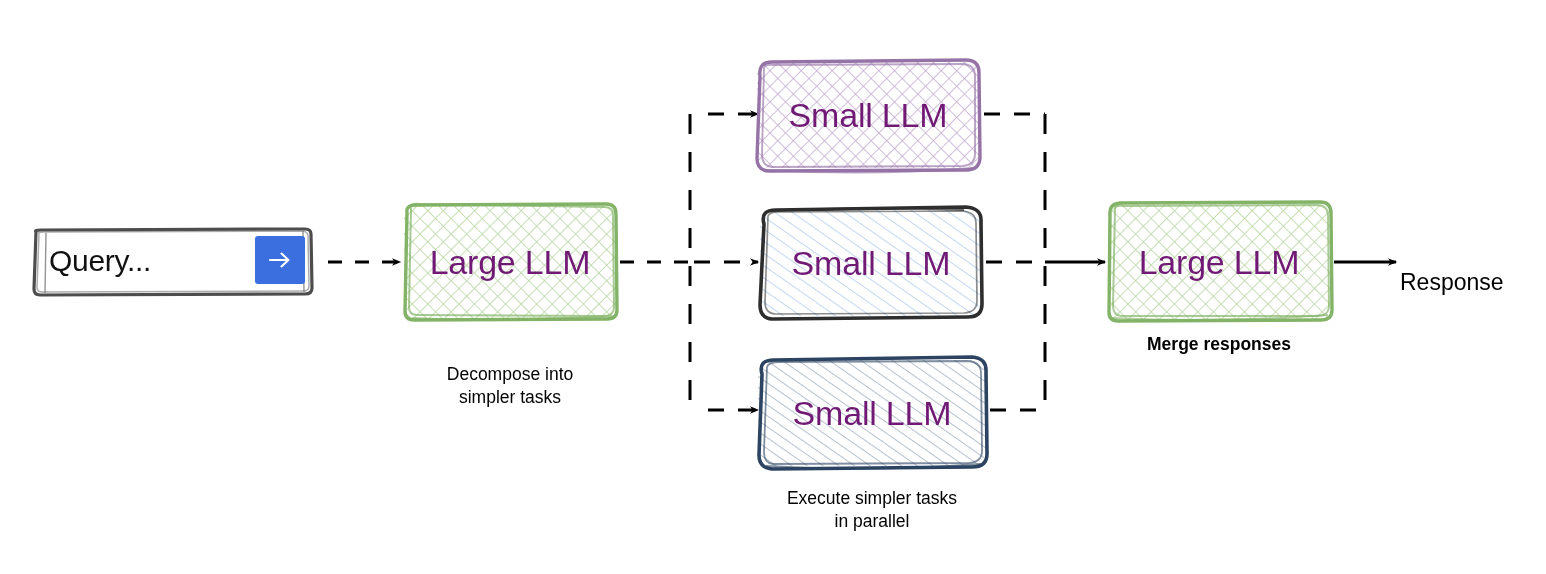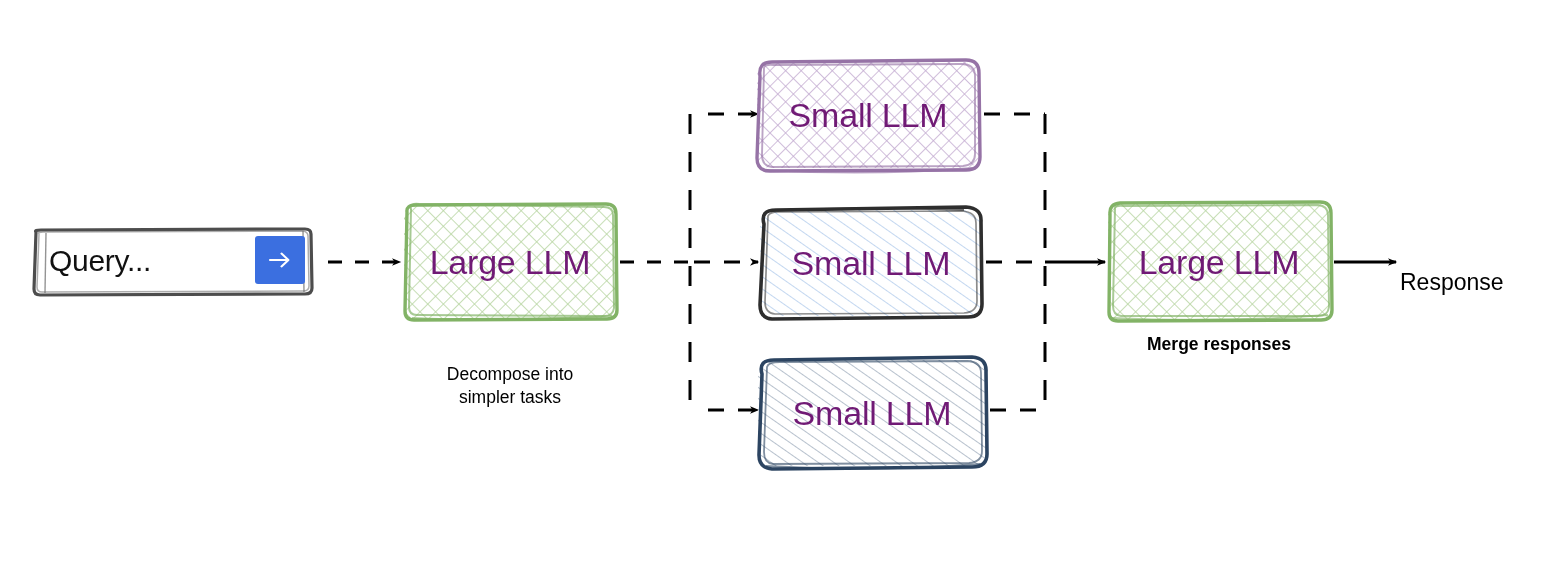--- a/index.html
+++ b/index.html
@@ -215,18 +215,20 @@
 
   <div class="node-text" style="left:760px; top:210px; width:222px; height:106px;">Small LLM</div>
 
   <div class="node-text" style="left:758px; top:360px; width:228px; height:106px;">Small LLM</div>
 
   <div class="node-text" style="left:1108px; top:204px; width:222px; height:116px;">Large LLM</div>
 
   <div class="caption" style="left:390px; top:331px; width:240px;margin-top:32px;">Decompose into
 simpler tasks</div>
 
+  <div class="caption" style="left:752px; top:487px; width:240px;">Execute simpler tasks
+in parallel</div>
 
   <div class="caption" style="left:1099px; top:333px; width:240px;font-weight:bold;">Merge responses</div>
 
   <div class="response-text" style="left:1400px; top:249px;">Response</div>
 
 </div>
 
 </body></html>

